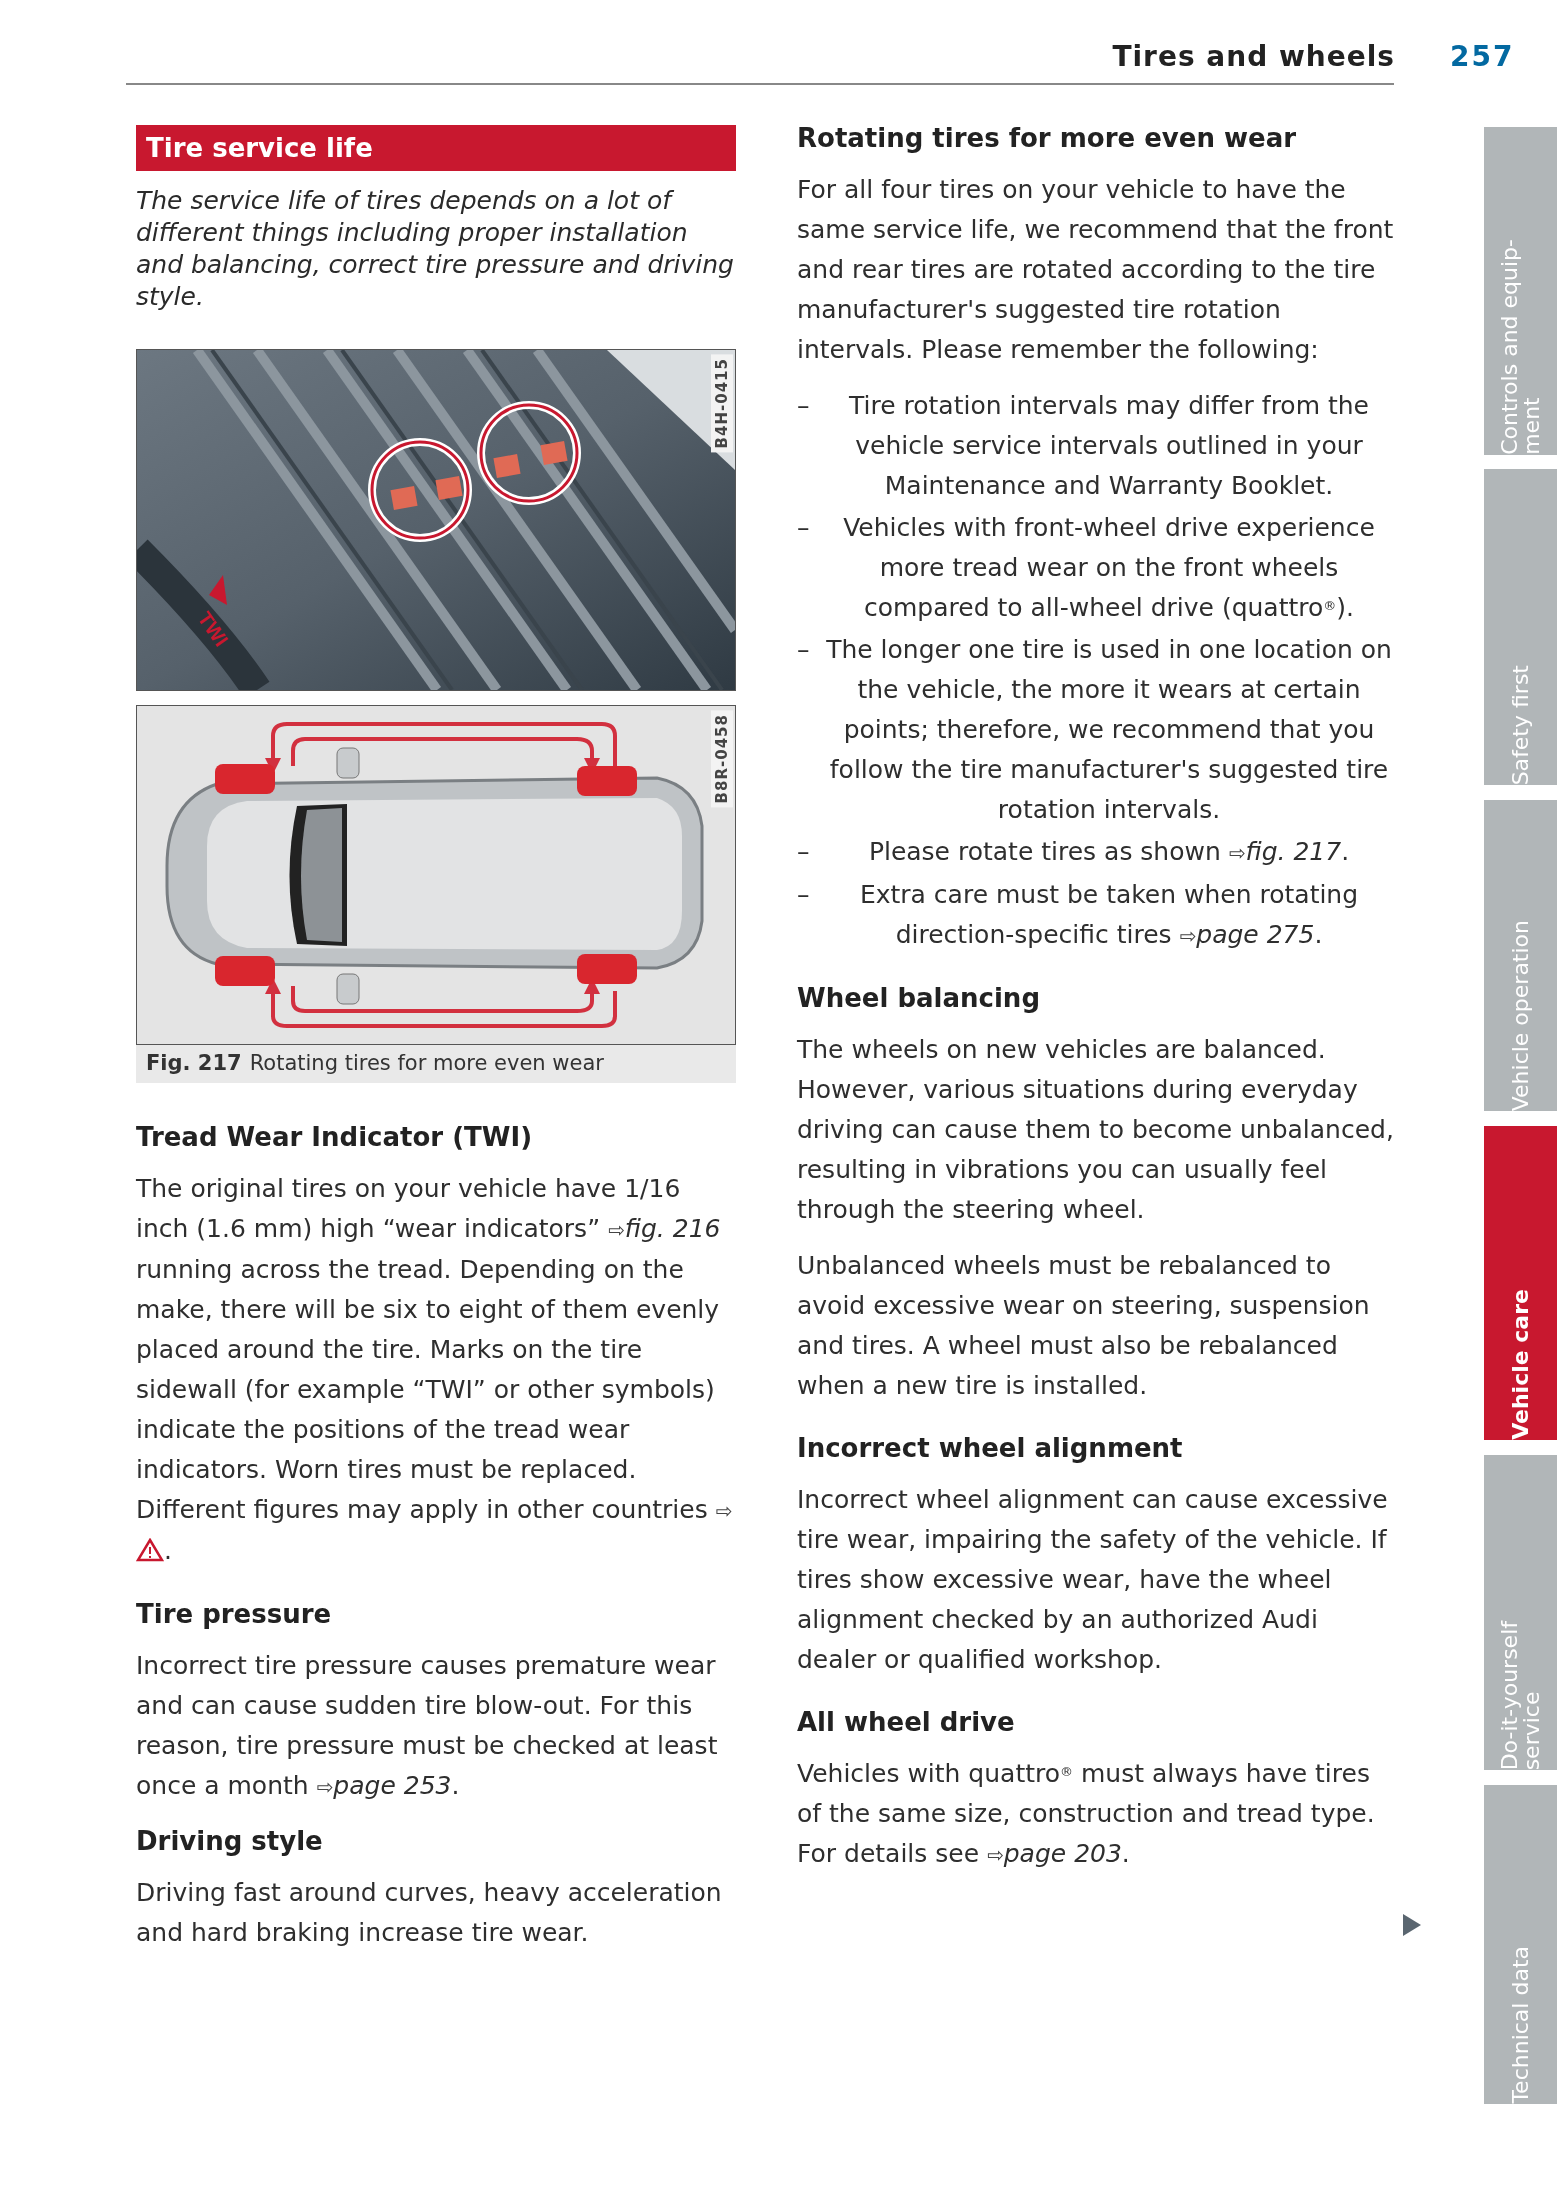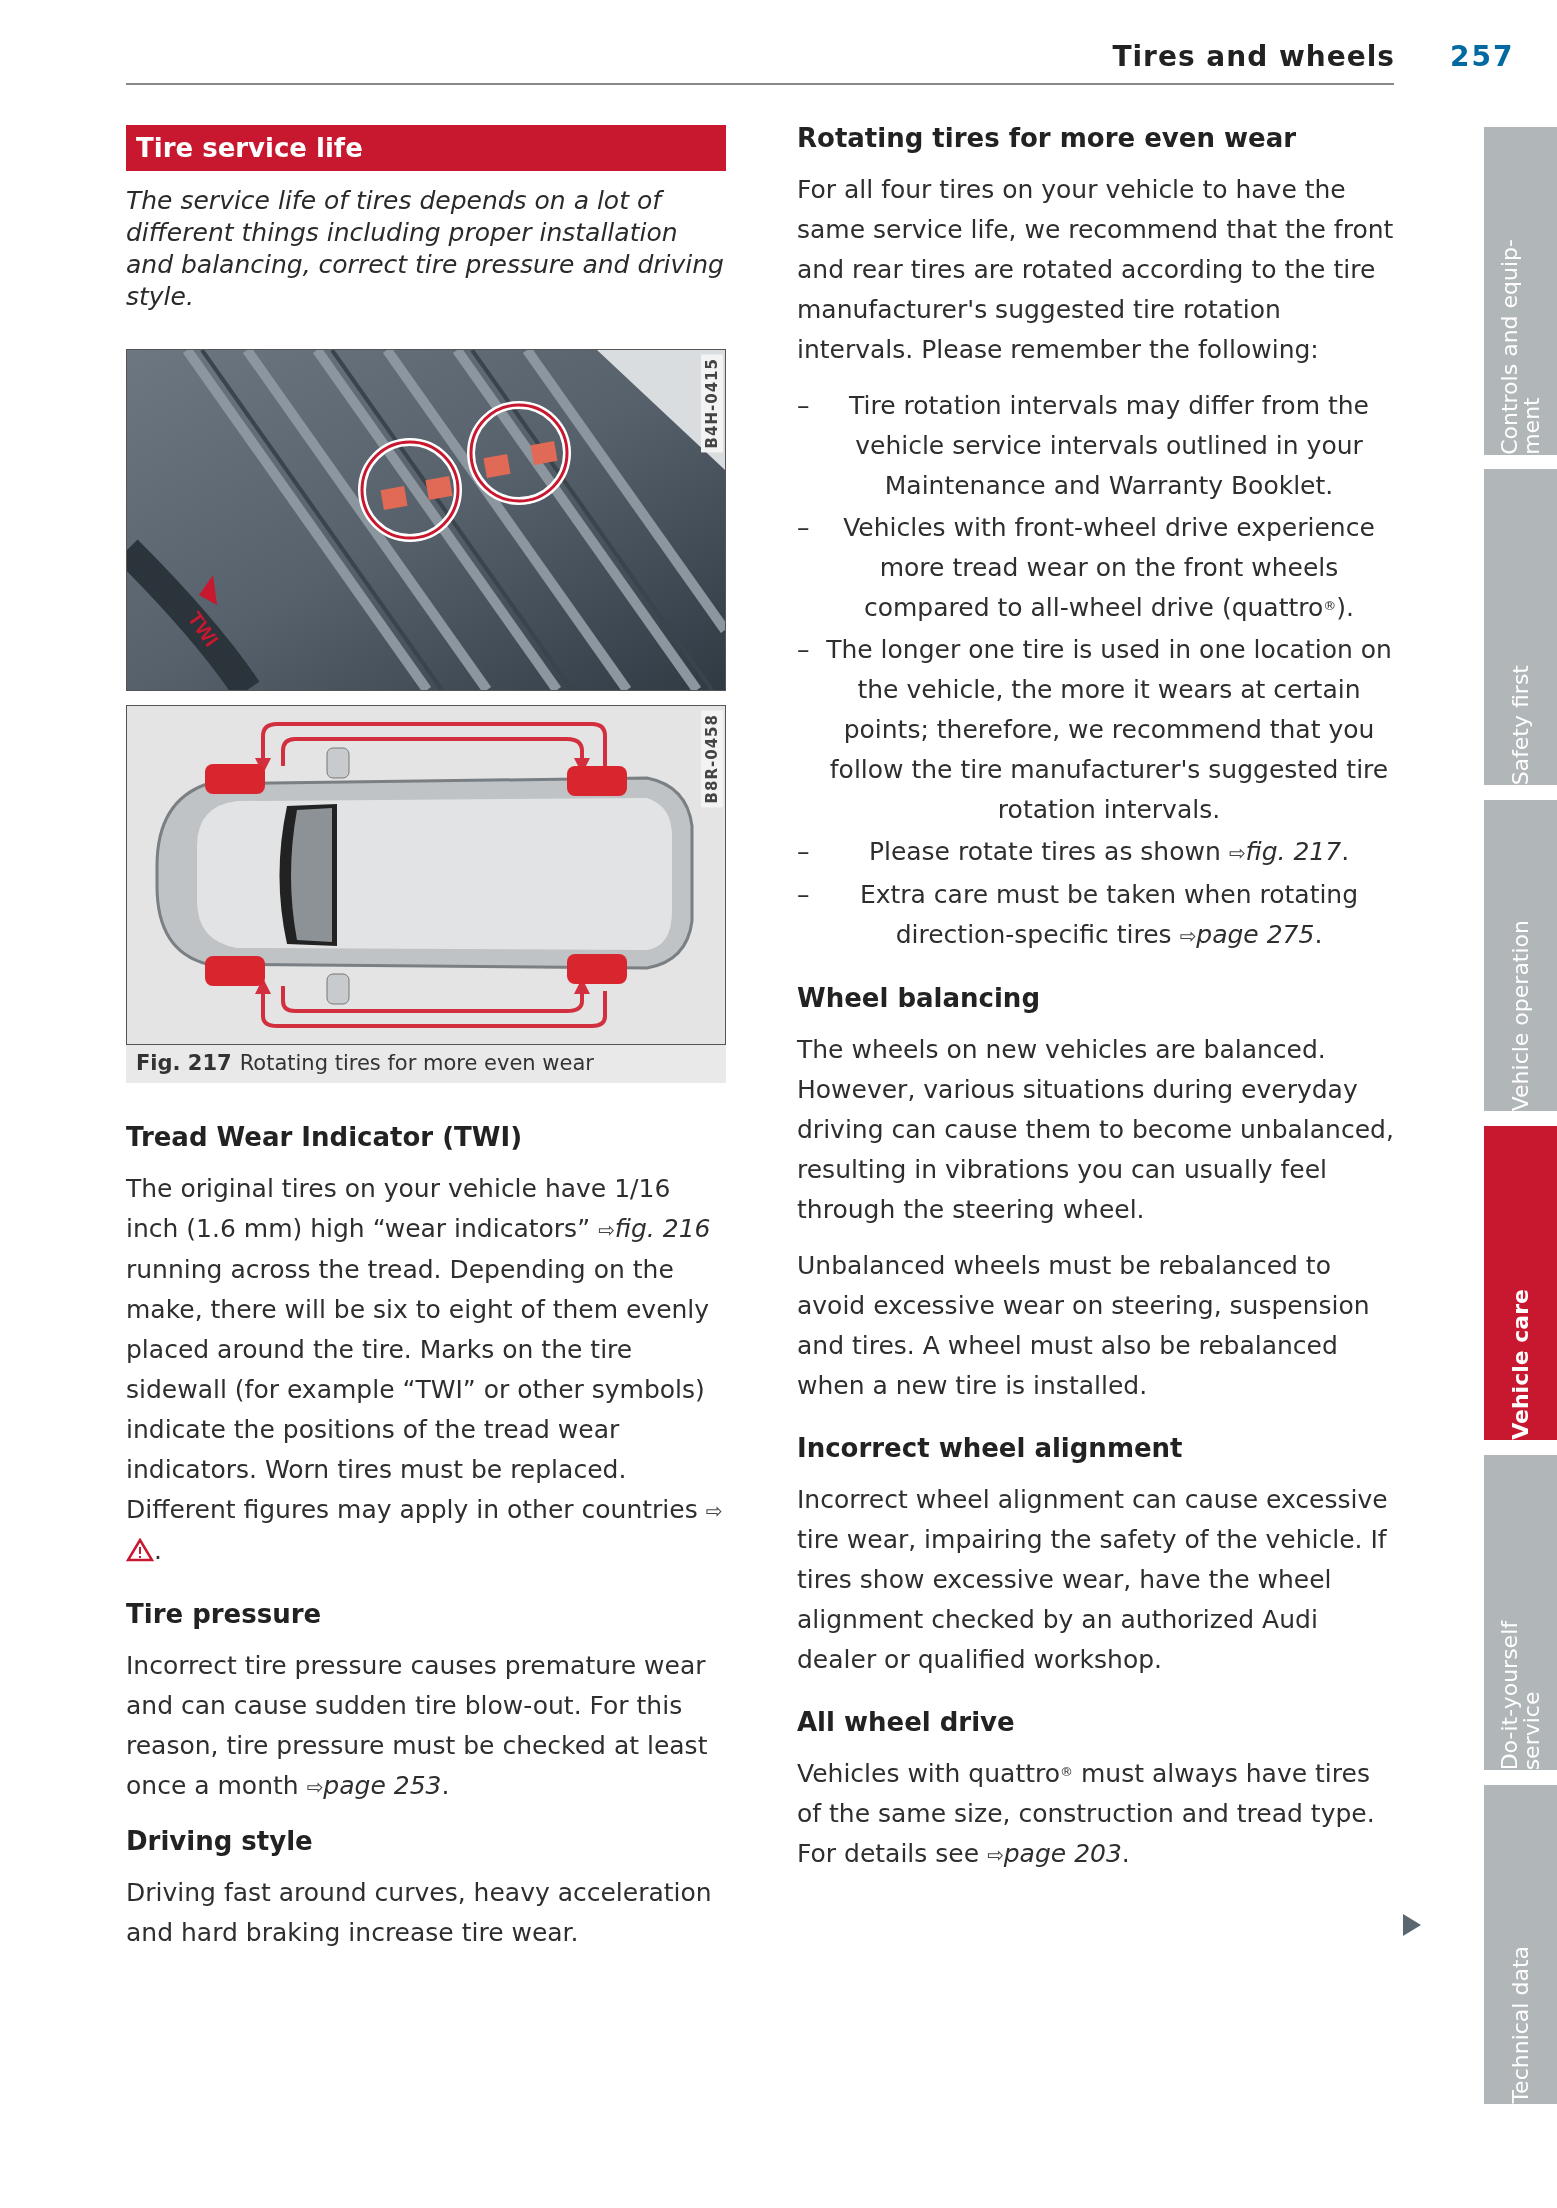--- a/index.html
+++ b/index.html
@@ -13,21 +13,21 @@
     font-size:28px; font-weight:bold; letter-spacing:1px; color:#222;
   }
   .page-num {
     position:absolute; left:1425px; top:40px;
     font-size:28px; font-weight:bold; letter-spacing:2px; color:#0369a1;margin-left:25px;
   }
   .header-rule {
     position:absolute; left:126px; top:83px; width:1268px; height:2px; background:#888;
   }
   .col { position:absolute; width:600px; }
-  .col-left { left:126px; top:125px; }
+  .col-left { left:136px; top:125px; }
   .col-right { left:797px; top:120px; }
 
   .red-banner {
     background:#c8182f; color:#fff; font-weight:bold; font-size:26px;
     height:46px; line-height:46px; padding-left:10px; margin-bottom:14px;
   }
   .intro {
     font-style:italic; font-size:25px; line-height:32px; margin:0 0 36px 0; color:#2a2a2a;
   }
   h3 {

